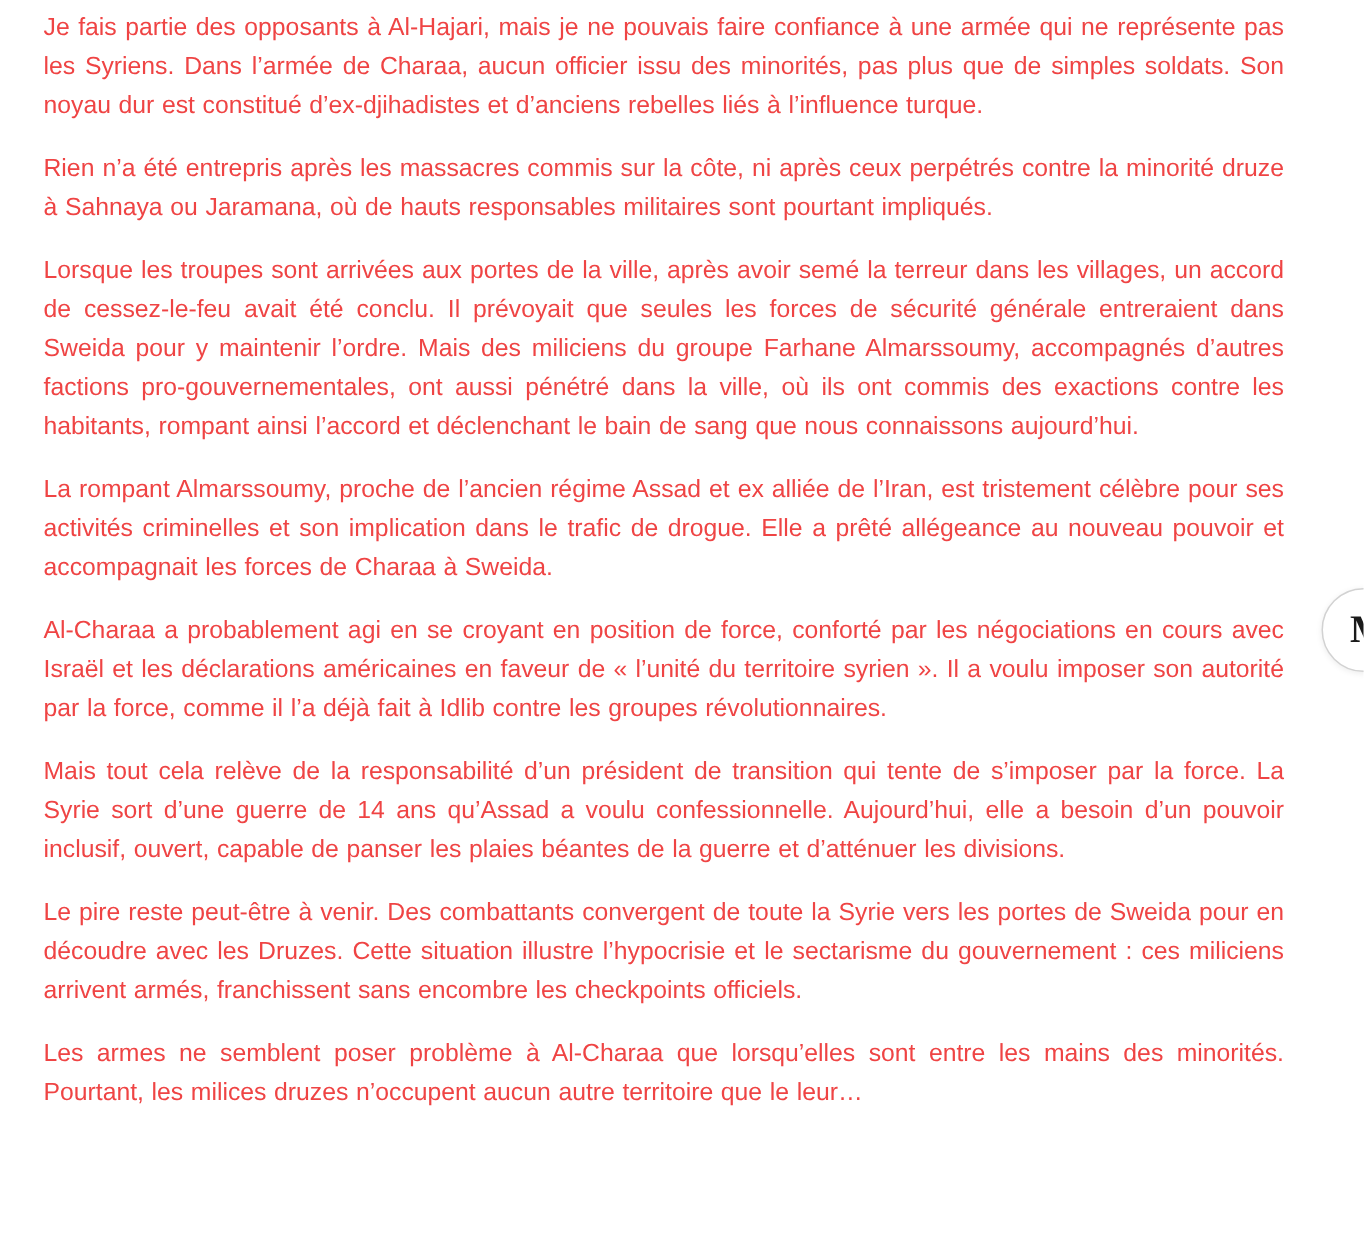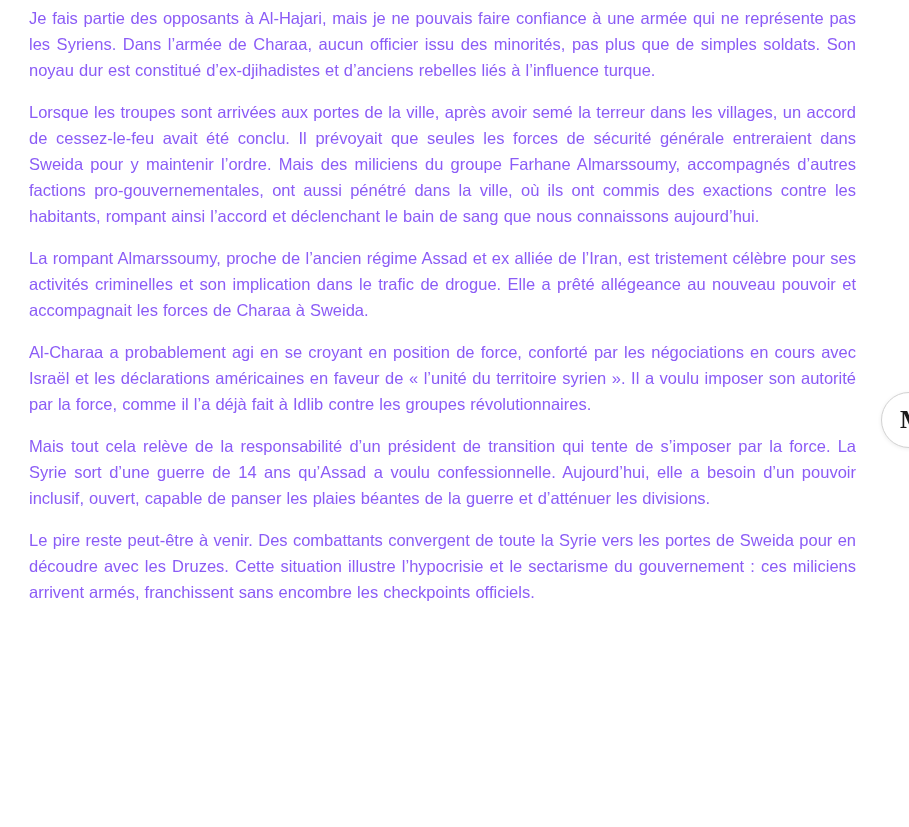--- a/index.html
+++ b/index.html
@@ -13,21 +13,21 @@
   .page {
     position: relative;
     width: 909px;
     height: 827px;
   }
   .article {
     position: absolute;
     left: 29px;
     top: 5px;
     width: 827px;
-    color: #8b5cf6;
+    color: #ef4444;
   }
   .article p {
     font-size: 16.5px;
     line-height: 26px;
     text-align: justify;
     margin-bottom: 16px;
     hyphens: auto;
     -webkit-hyphens: auto;
     word-spacing: 0.5px;
   }
@@ -60,31 +60,33 @@
 </style>
 </head>
 <body>
 
 <div class="page">
 
   <div class="article">
 
       <p>Je fais partie des opposants à Al-Hajari, mais je ne pouvais faire confiance à une armée qui ne représente pas les Syriens. Dans l’armée de Charaa, aucun officier issu des minorités, pas plus que de simples soldats. Son noyau dur est constitué d’ex-djihadistes et d’anciens rebelles liés à l’influence turque.</p>
 
+      <p>Rien n’a été entrepris après les massacres commis sur la côte, ni après ceux perpétrés contre la minorité druze à Sahnaya ou Jaramana, où de hauts responsables militaires sont pourtant impliqués.</p>
 
       <p>Lorsque les troupes sont arrivées aux portes de la ville, après avoir semé la terreur dans les villages, un accord de cessez-le-feu avait été conclu. Il prévoyait que seules les forces de sécurité générale entreraient dans Sweida pour y maintenir l’ordre. Mais des miliciens du groupe Farhane Almarssoumy, accompagnés d’autres factions pro-gouvernementales, ont aussi pénétré dans la ville, où ils ont commis des exactions contre les habitants, rompant ainsi l’accord et déclenchant le bain de sang que nous connaissons aujourd’hui.</p>
 
       <p>La rompant Almarssoumy, proche de l’ancien régime Assad et ex alliée de l’Iran, est tristement célèbre pour ses activités criminelles et son implication dans le trafic de drogue. Elle a prêté allégeance au nouveau pouvoir et accompagnait les forces de Charaa à Sweida.</p>
 
       <p>Al-Charaa a probablement agi en se croyant en position de force, conforté par les négociations en cours avec Israël et les déclarations américaines en faveur de « l’unité du territoire syrien ». Il a voulu imposer son autorité par la force, comme il l’a déjà fait à Idlib contre les groupes révolutionnaires.</p>
 
 
       <p>Mais tout cela relève de la responsabilité d’un président de transition qui tente de s’imposer par la force. La Syrie sort d’une guerre de 14 ans qu’Assad a voulu confessionnelle. Aujourd’hui, elle a besoin d’un pouvoir inclusif, ouvert, capable de panser les plaies béantes de la guerre et d’atténuer les divisions.</p>
 
       <p>Le pire reste peut-être à venir. Des combattants convergent de toute la Syrie vers les portes de Sweida pour en découdre avec les Druzes. Cette situation illustre l’hypocrisie et le sectarisme du gouvernement : ces miliciens arrivent armés, franchissent sans encombre les checkpoints officiels.</p>
 
+      <p>Les armes ne semblent poser problème à Al-Charaa que lorsqu’elles sont entre les mains des minorités. Pourtant, les milices druzes n’occupent aucun autre territoire que le leur…</p>
     </div>
 
   <div class="fab">
     <span class="glyph">M</span>
   </div>
 
 </div>
 
 </body></html>

